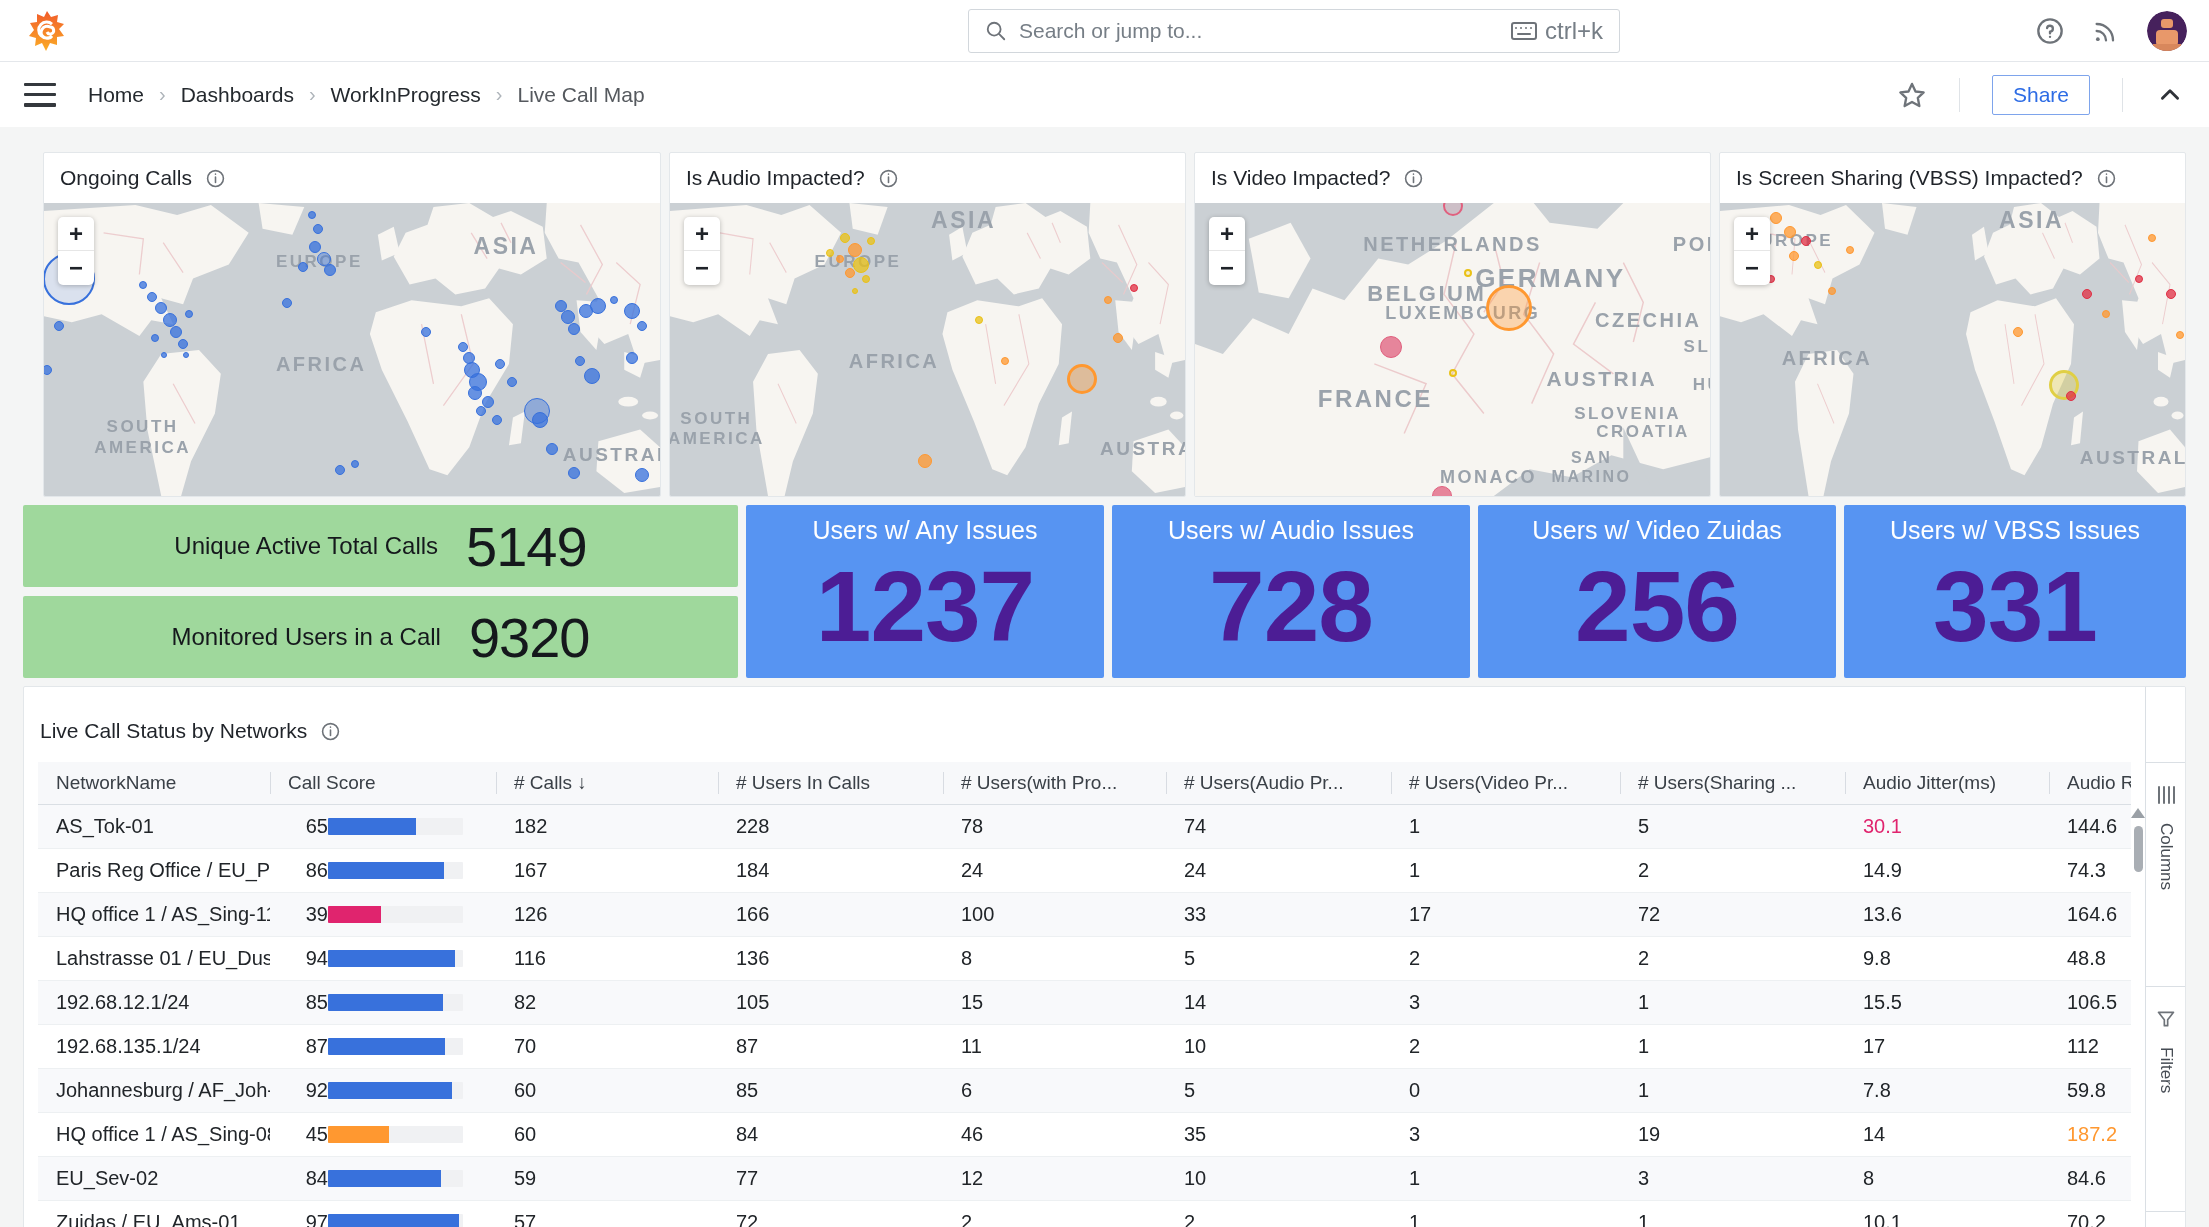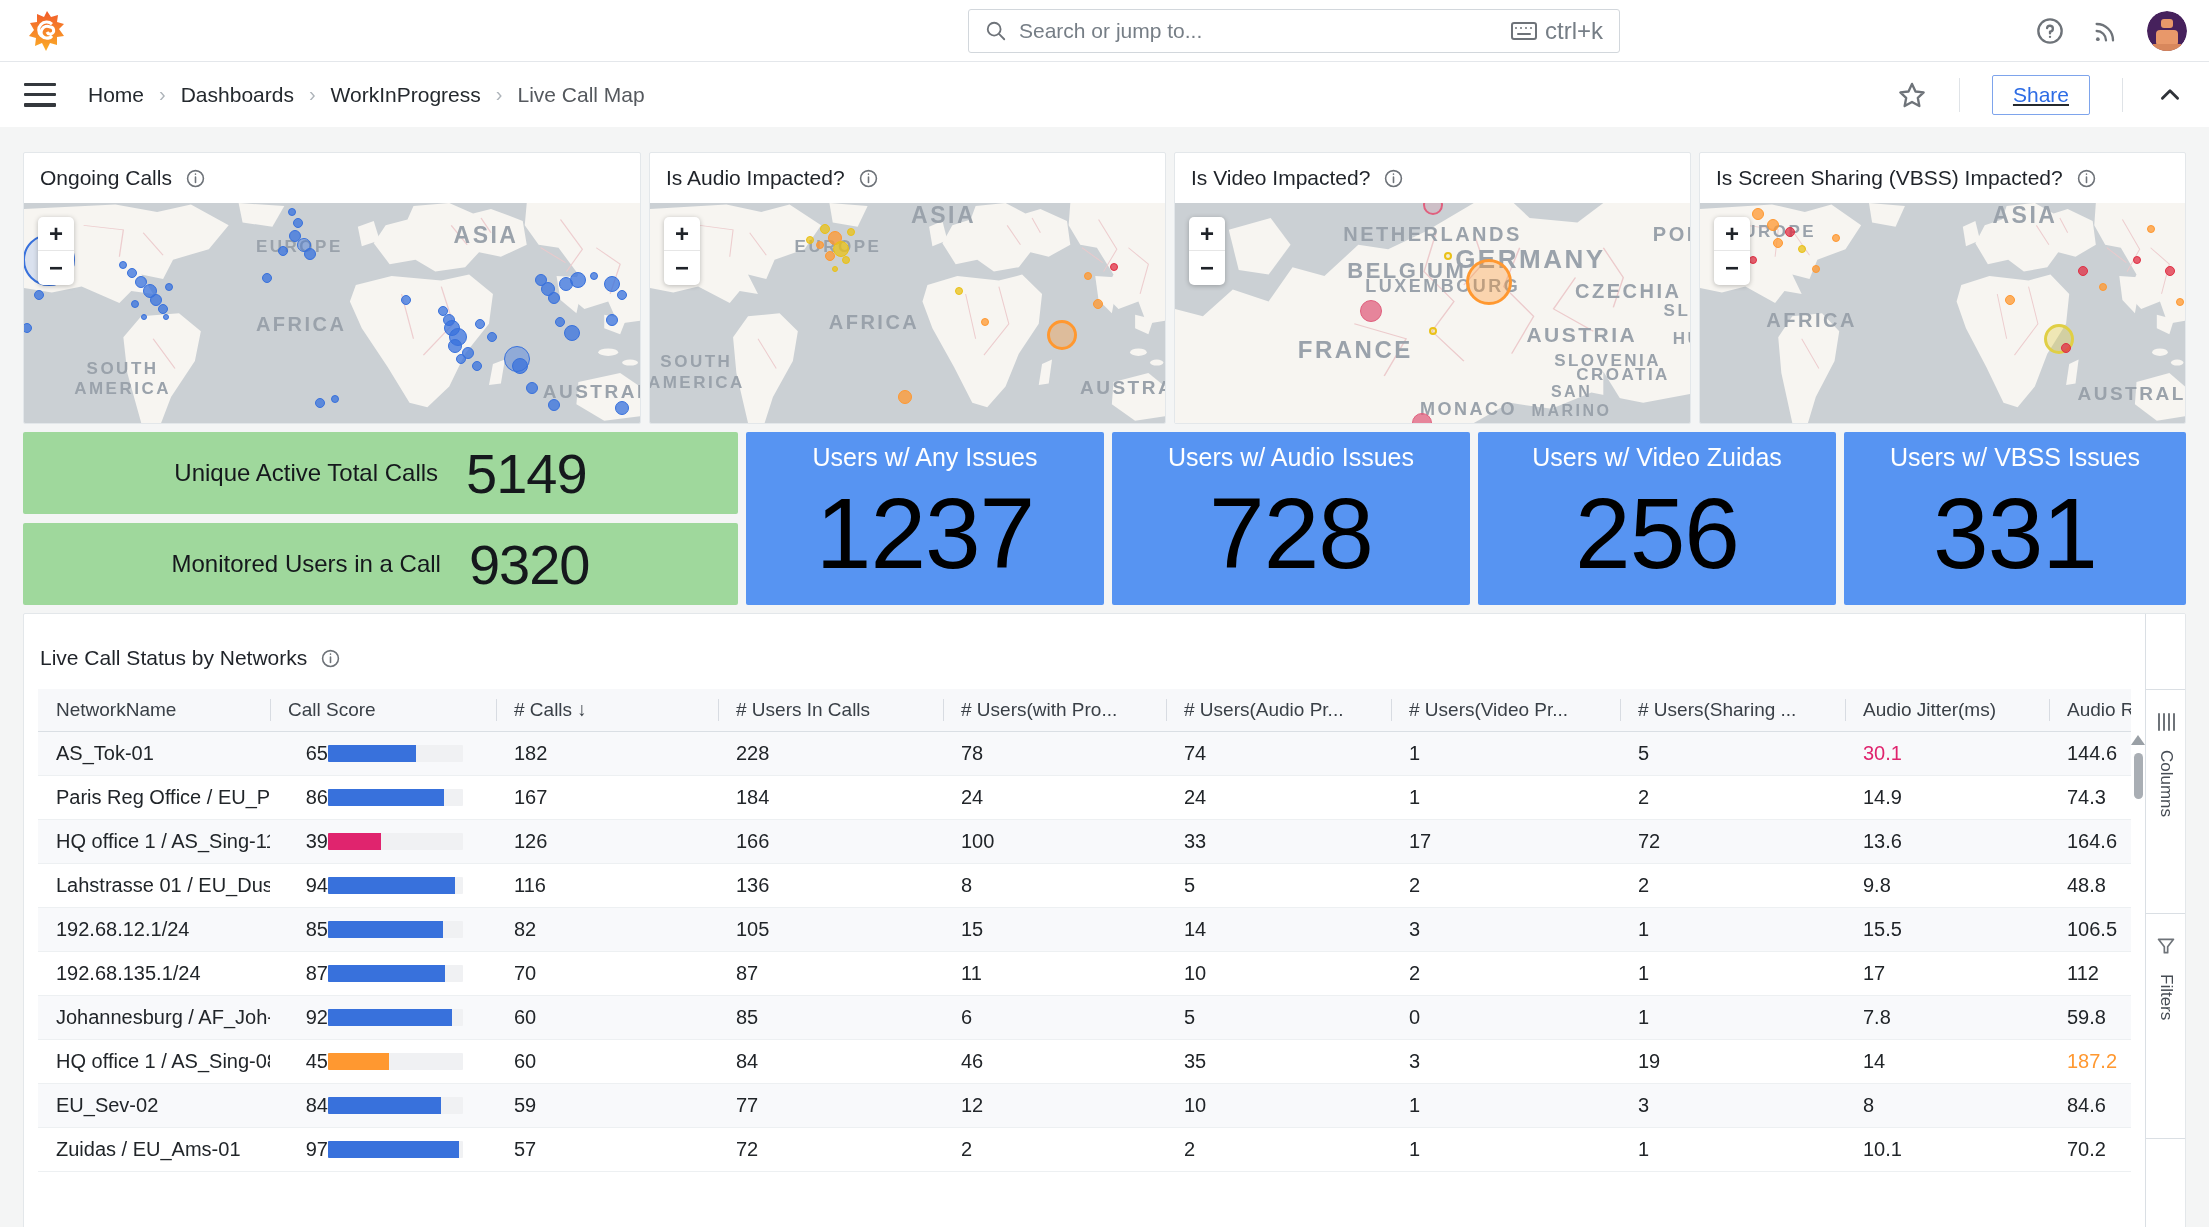--- a/index.html
+++ b/index.html
@@ -19,30 +19,30 @@
   .avatar { width:40px; height:40px; border-radius:50%; overflow:hidden; cursor:pointer; }
 
   
   .navbar { position:relative; height:65px; background:#fff; display:flex; align-items:center; padding:0 24px; }
   .hamburger { width:32px; height:24px; display:flex; flex-direction:column; justify-content:space-between; cursor:pointer; margin-right:32px; }
   .hamburger span { height:3.5px; background:#34383d; border-radius:1px; }
   .crumbs { display:flex; align-items:center; gap:15px; font-size:21px; }
   .crumb { color:#24292e; cursor:pointer; }
   .crumb.current { color:#55595e; cursor:default; }
   .crumb-sep { color:#aeb4ba; font-size:20px; }
-  .nav-right { margin-left:auto; display:flex; align-items:center; gap:32px;text-decoration:underline; }
+  .nav-right { margin-left:auto; display:flex; align-items:center; gap:32px; }
   .vdiv { width:1px; height:34px; background:#dfe3e7; }
   .share-btn { height:40px; padding:0 20px; border:1px solid #5c8bе8; border:1px solid #7ea4ec; border-radius:2px;
     background:#fff; color:#2d6ce5; font-size:21px; display:flex; align-items:center; cursor:pointer; }
 
   
   .dash { padding:25px 23px 0 23px; }
   .panel { background:#fff; border:1px solid #e3e7ea; border-radius:2px; }
 
-  .maps-row { display:grid; grid-template-columns:618px 517px 517px 1fr; gap:8px; height:272px; }
+  .maps-row { display:grid; grid-template-columns:618px 517px 517px 1fr; gap:8px; height:345px;margin-left:20px; }
   .map-panel { display:flex; flex-direction:column; overflow:hidden; }
   .panel-head { height:50px; display:flex; align-items:center; gap:14px; padding:0 16px; flex:none; }
   .panel-title { font-size:21px; font-weight:500; color:#1f2329; white-space:nowrap; overflow:hidden; }
   .map-body { position:relative; flex:1; overflow:hidden; cursor:grab; }
   .map-body > svg { position:absolute; inset:0; width:100%; height:100%; }
   .map-label { position:absolute; transform:translate(-50%,-50%); color:#9aa2ab; font-weight:700;
     letter-spacing:2.5px; white-space:pre-line; text-align:center; line-height:1.2; pointer-events:none; }
   .marker { position:absolute; border-radius:50%; transform:translate(-50%,-50%); }
   .zoomctl { position:absolute; left:14px; top:14px; width:36px; background:#fff; border-radius:5px;
     box-shadow:0 1px 5px rgba(0,0,0,.25); display:flex; flex-direction:column; z-index:5; }
@@ -50,21 +50,21 @@
     font-weight:700; color:#1f2329; cursor:pointer; }
   .zoomctl .zb:first-child { border-bottom:1px solid #e6e6e6; }
 
   .stats-row { display:grid; grid-template-columns:715px 358px 358px 358px 1fr; gap:8px; height:173px; margin-top:8px; }
   .green-col { display:flex; flex-direction:column; gap:9px; }
   .stat-green { flex:1; background:#9fd89c; border-radius:2px; display:flex; align-items:center; justify-content:center; gap:28px; }
   .stat-green .lbl { font-size:24px; color:#15181c; }
   .stat-green .val { font-size:56px; font-weight:500; color:#15181c; letter-spacing:-1px; }
   .stat-blue { background:#5794f2; border-radius:2px; display:flex; flex-direction:column; align-items:center; padding-top:11px; }
   .stat-blue .lbl { font-size:25px; color:#fff; }
-  .stat-blue .val { flex:1; display:flex; align-items:center; font-size:100px; font-weight:400; color:#000000; margin-top:-10px; letter-spacing:-1px; }
+  .stat-blue .val { flex:1; display:flex; align-items:center; font-size:100px; font-weight:700; color:#4c1d95; margin-top:-10px; letter-spacing:-1px; }
 
   
   .table-panel { margin-top:8px; height:650px; position:relative; overflow:hidden; }
   .table-head { padding:18px 0 0 16px; height:70px; display:flex; align-items:center; gap:14px; }
   .tbl-wrap { position:absolute; left:14px; right:54px; top:75px; bottom:0; overflow:hidden; }
   table { border-collapse:collapse; table-layout:fixed; width:2095px; }
   thead th { height:42px; background:#f7f8fa; text-align:left; font-weight:500; font-size:19px; color:#3a4047;
     padding:0 0 0 18px; border-bottom:1px solid #dadfe4; position:relative; cursor:pointer; white-space:nowrap; overflow:hidden; }
   thead th .colsep { position:absolute; left:0; top:10px; bottom:10px; width:1px; background:#d8dce2; }
   tbody td { height:44px; font-size:20px; color:#212529; padding:0 0 0 18px; border-bottom:1px solid #edf0f2;

